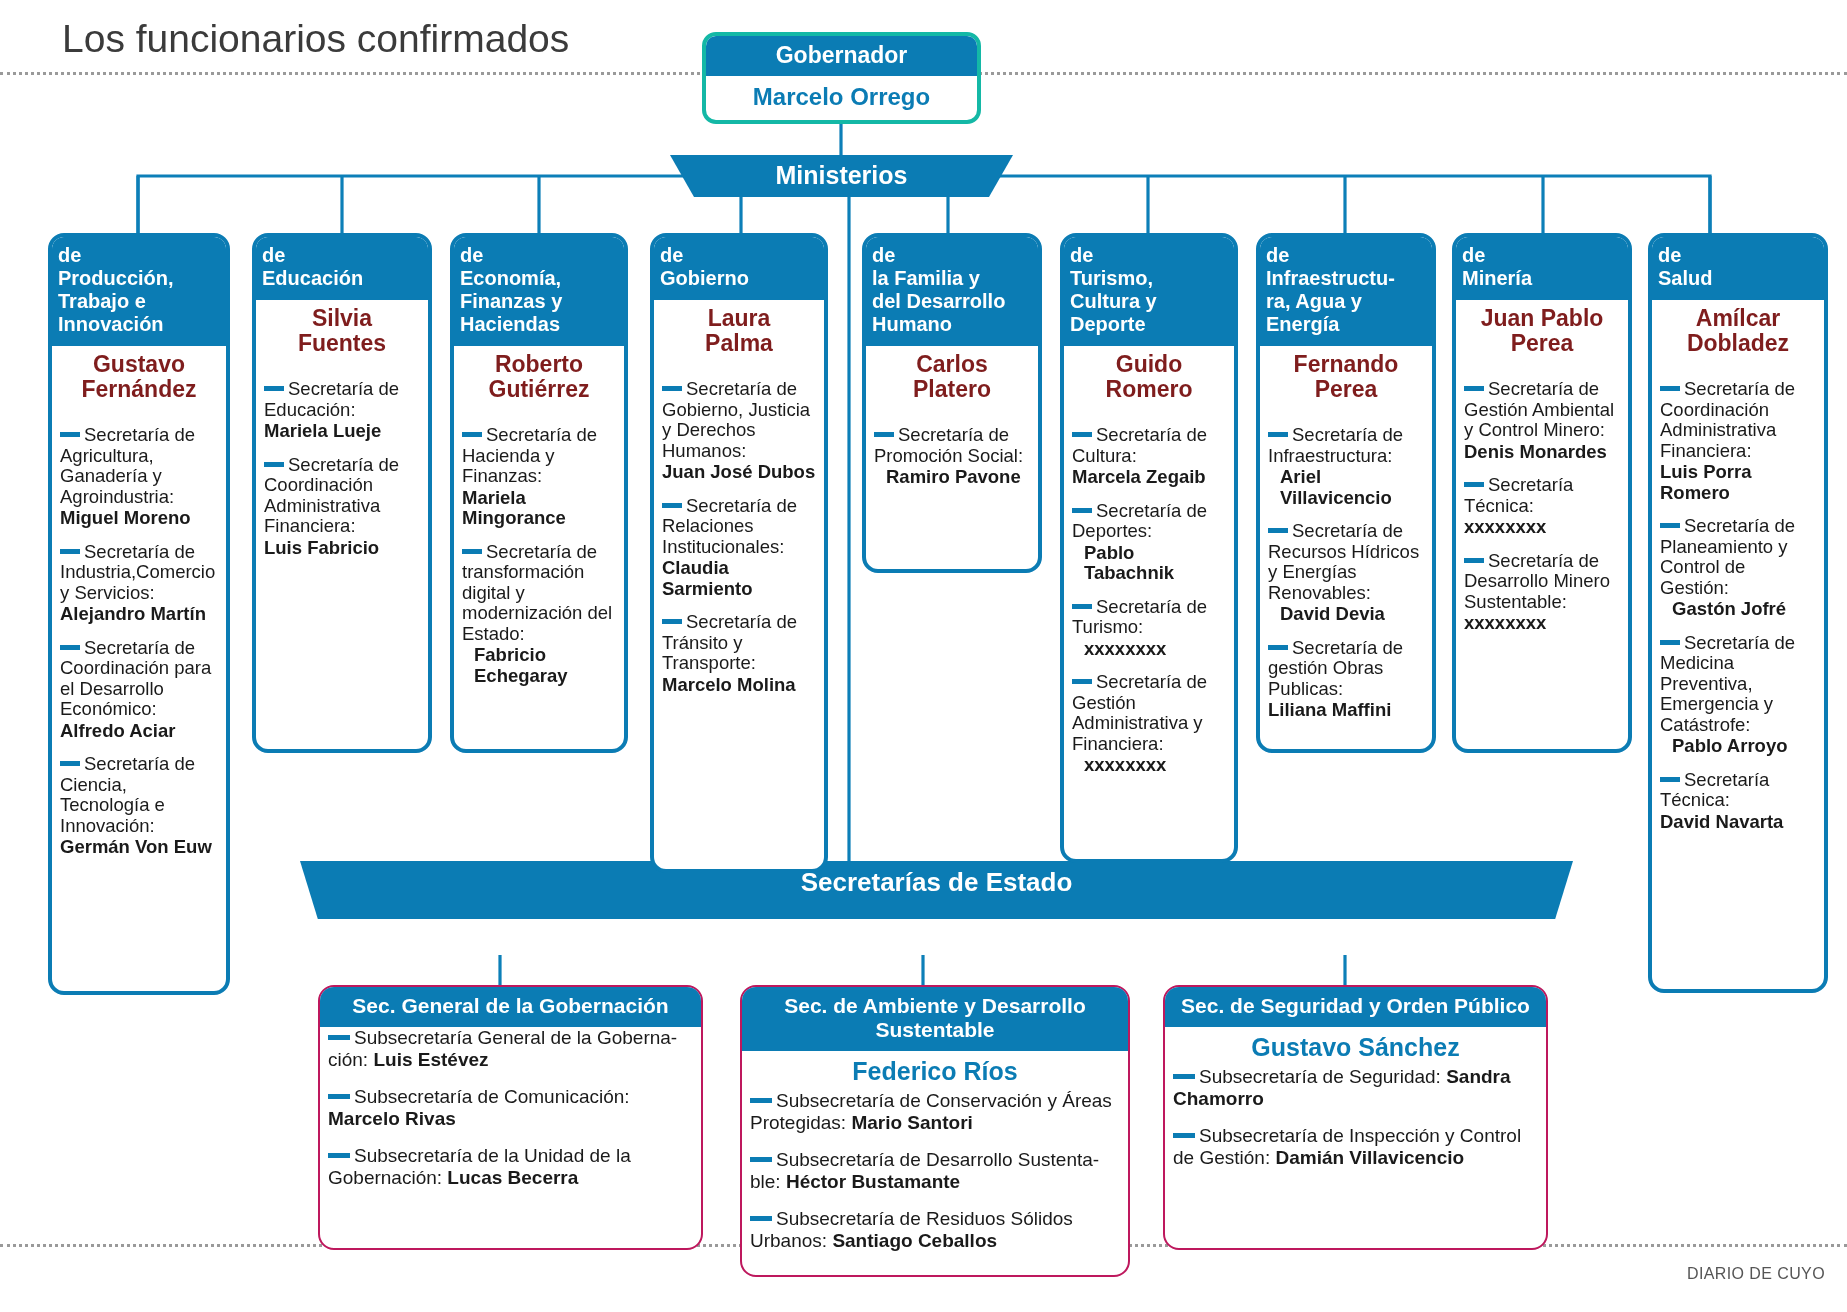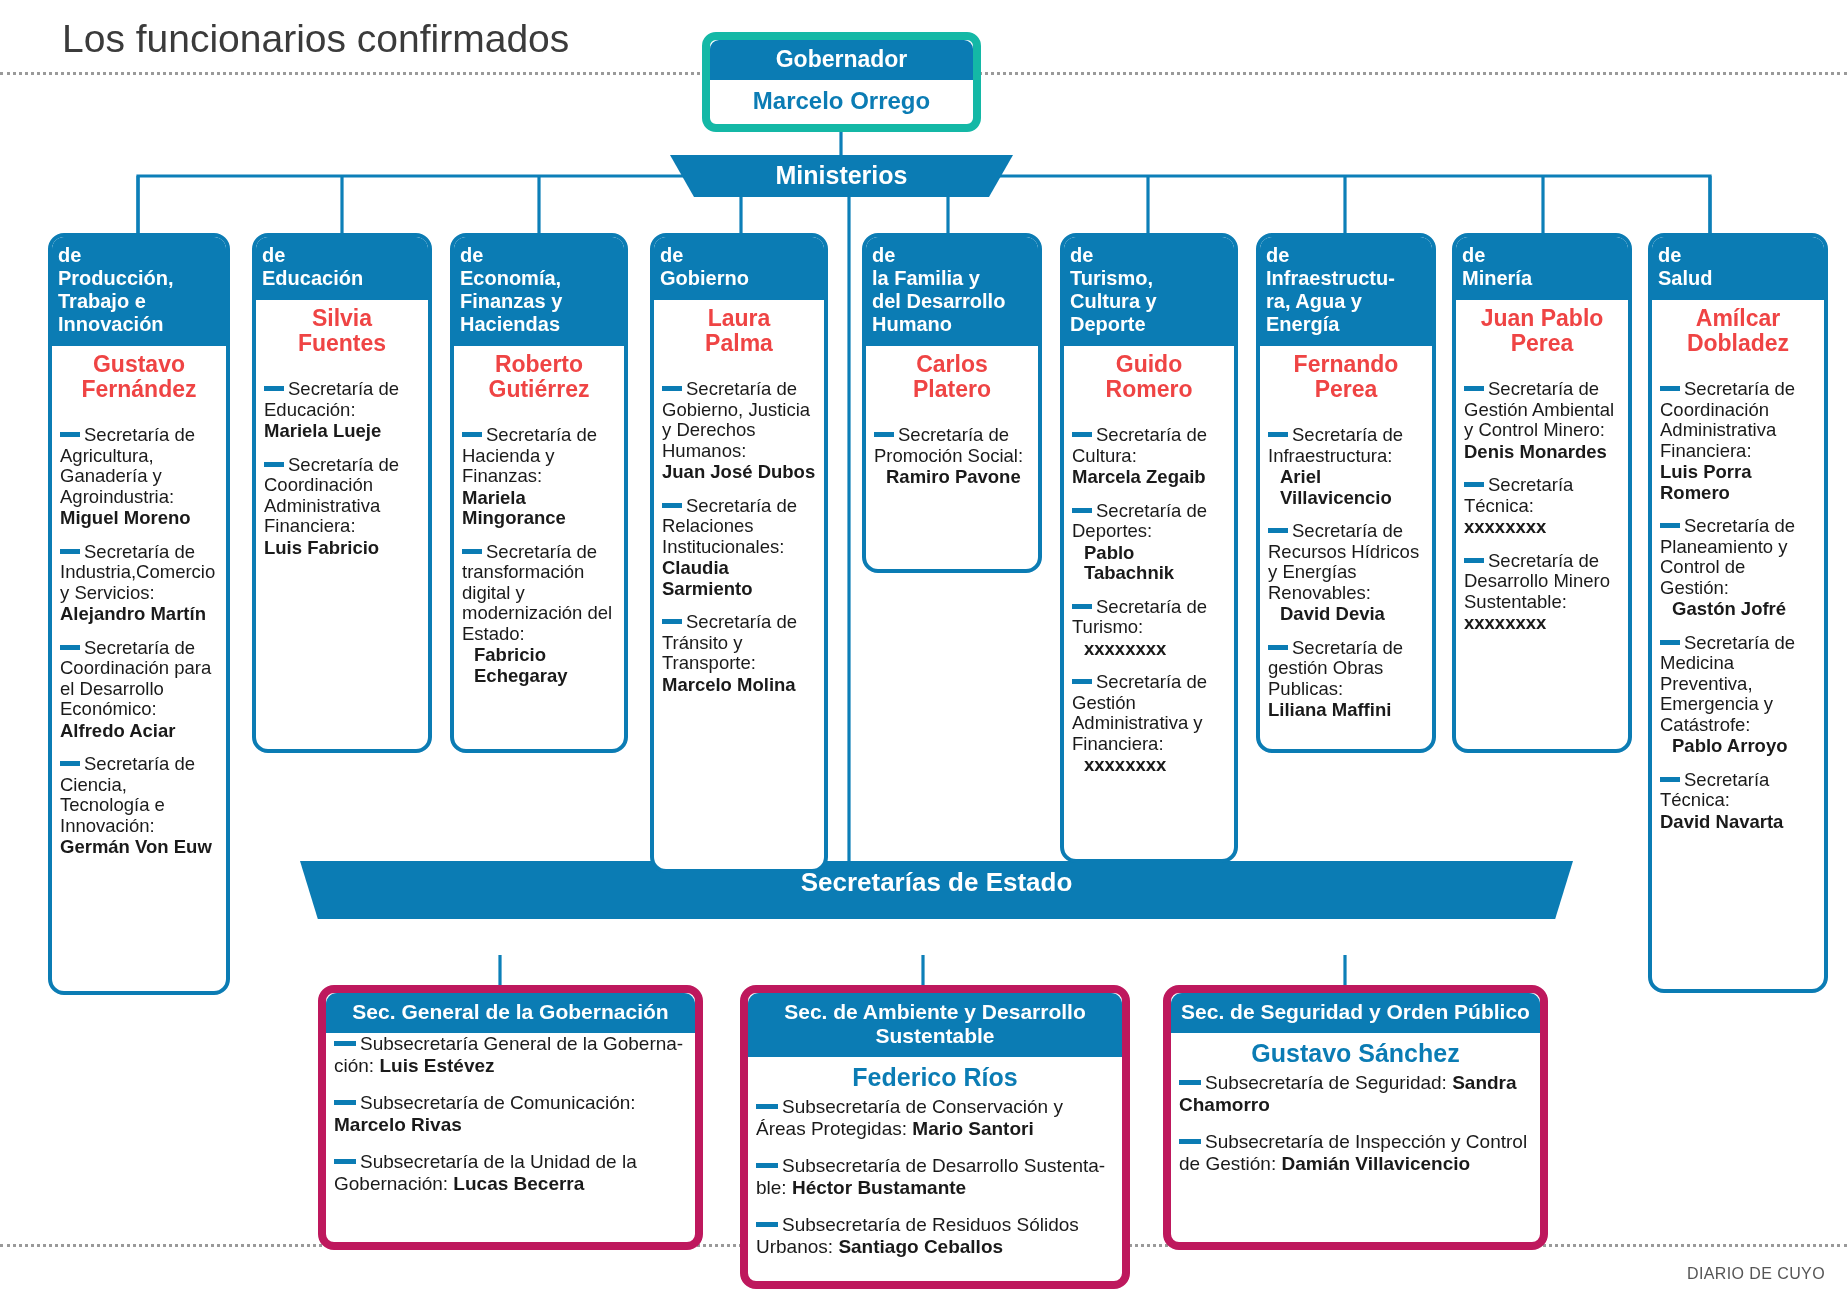--- a/index.html
+++ b/index.html
@@ -28,21 +28,21 @@
     letter-spacing: 0px; white-space: nowrap;
   }
 
   
   #connectors { position:absolute; left:0; top:0; width:1847px; height:1312px; }
   #connectors line, #connectors path { stroke: #0c7fb8; stroke-width: 3.2; fill:none; }
 
   
   #governor-box {
     position: absolute; left: 702px; top: 32px; width: 279px;
-    border: 8px solid #14b8a6; border-radius: 14px;
+    border: 4px solid #14b8a6; border-radius: 14px;
     background: #ffffff; overflow: hidden;
   }
   #governor-role {
     background: #0b7cb4; color: #fff; text-align: center;
     font-weight: bold; font-size: 23px; padding: 6px 0 7px;
     border-radius: 9px 9px 0 0;
   }
   #governor-name {
     text-align:center; color:#0b7cb4; font-weight:bold;
     font-size:24px; padding: 7px 0 9px;
@@ -70,39 +70,39 @@
     border: 4px solid #0b7cb4; border-radius: 16px;
     background:#fff; overflow:hidden;
   }
   .m-head {
     background:#0b7cb4; color:#fff; font-weight:bold;
     font-size:20px; line-height:23px; text-align:left;
     padding: 7px 6px 10px;
     border-radius: 11px 11px 0 0;
   }
   .m-minister {
-    color:#ef4444; font-weight:bold; font-size:23px; line-height:25px;
+    color:#7f1d1d; font-weight:bold; font-size:23px; line-height:25px;
     text-align:center; padding: 6px 4px 5px;
   }
   .m-body { padding: 0 6px 6px 8px; margin-top: 18px; }
   .sec {
     position: relative; padding-left: 0; margin-bottom: 13px;
     font-size: 18.5px; line-height: 20.5px; color:#1a1a1a;
   }
   .sec .tick {
     display:inline-block; width: 20px; height:5px; background:#0b7cb4;
     vertical-align: middle; margin-right: 4px; margin-bottom: 3px;
   }
   .sec .role { font-weight: 400; }
   .sec .person { font-weight: bold; display:block; margin-top:1px; }
   .sec .person.indent { padding-left: 12px; }
 
   
   .secretaria {
-    position:absolute; border:8px solid #be185d; border-radius:16px;
+    position:absolute; border:2px solid #be185d; border-radius:16px;
     background:#fff; overflow:hidden;
   }
   .s-head {
     background:#0b7cb4; color:#fff; font-weight:bold; font-size:21px;
     line-height:24px; text-align:center; padding:7px 10px 9px;
     border-radius:11px 11px 0 0;
   }
   .s-name {
     color:#0b7cb4; font-weight:bold; font-size:25px; text-align:center;
     padding: 6px 0 4px;

